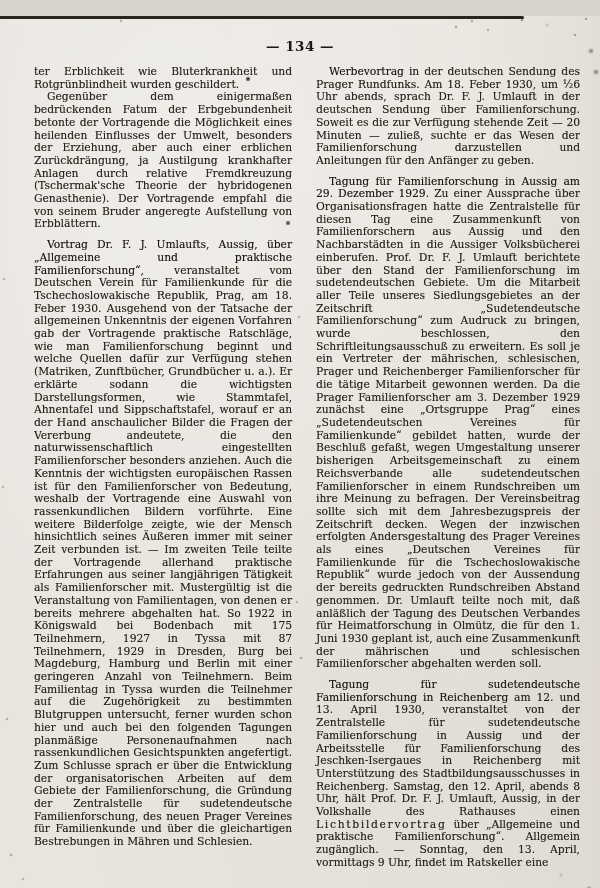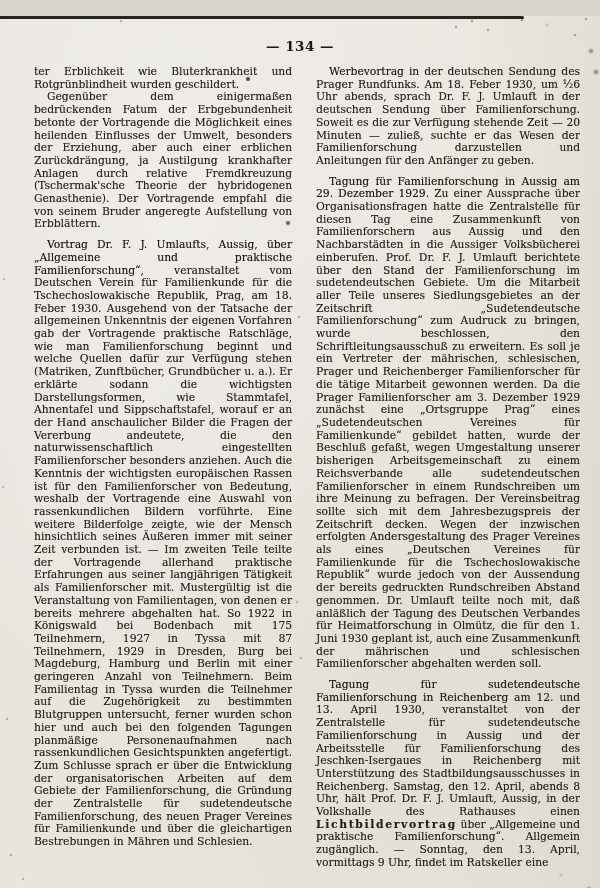--- a/index.html
+++ b/index.html
@@ -35,21 +35,21 @@
     font-size:10.7px;line-height:12.7px;
     text-shadow:.2px .2px .3px rgba(40,34,26,.38);
     hyphens:auto;-webkit-hyphens:auto;
   }
   .col-left{width:262px;}
   .col-right{width:268px;}
   .col p{margin:0;}
   .col p.indent{text-indent:13px;}
   .col p.article{margin-top:8px;}
   .col span.bold{font-weight:normal;color:#15110c;}
-  .col span.spaced{letter-spacing:1.7px;font-weight:bold;}
+  .col span.spaced{letter-spacing:1.7px;}
   
   .specks{
     position:absolute;top:0;left:0;width:2px;height:2px;border-radius:50%;
     background:transparent;pointer-events:none;
     box-shadow:
       455px 10px 1px 0 rgba(35,28,20,.55),
       471px 4px 1px 0 rgba(35,28,20,.5),
       487px 13px 1px 0 rgba(35,28,20,.45),
       521px 3px 1px 0 rgba(35,28,20,.6),
       546px 8px 2px 0 rgba(35,28,20,.4),

